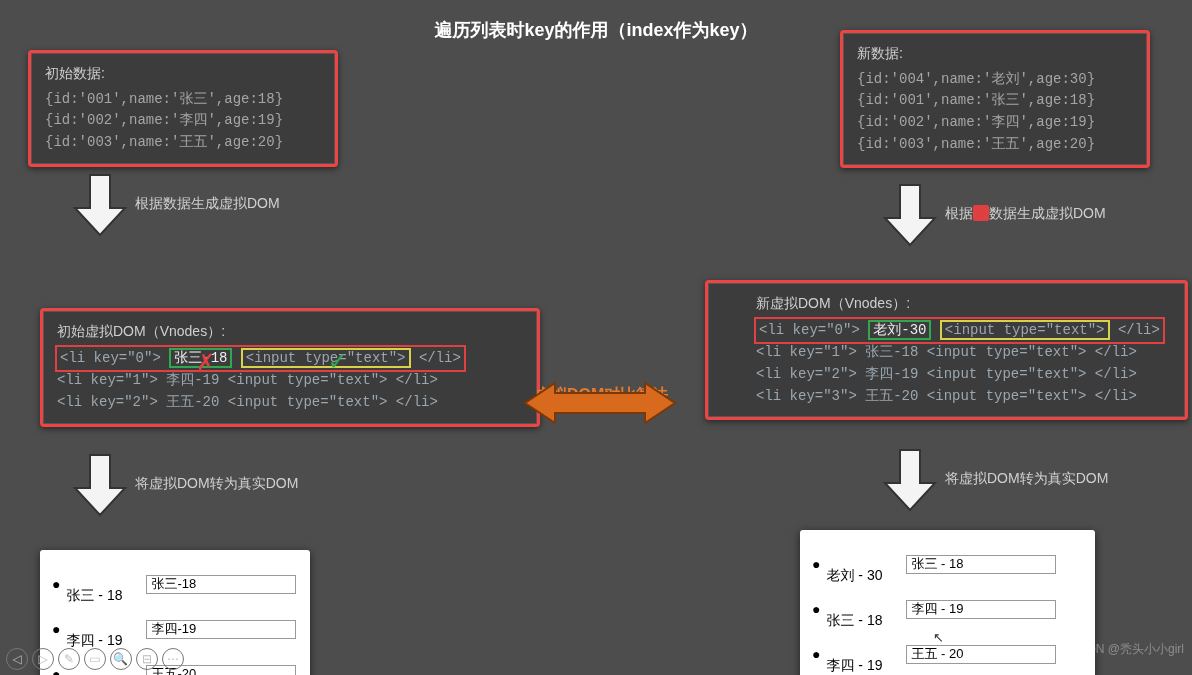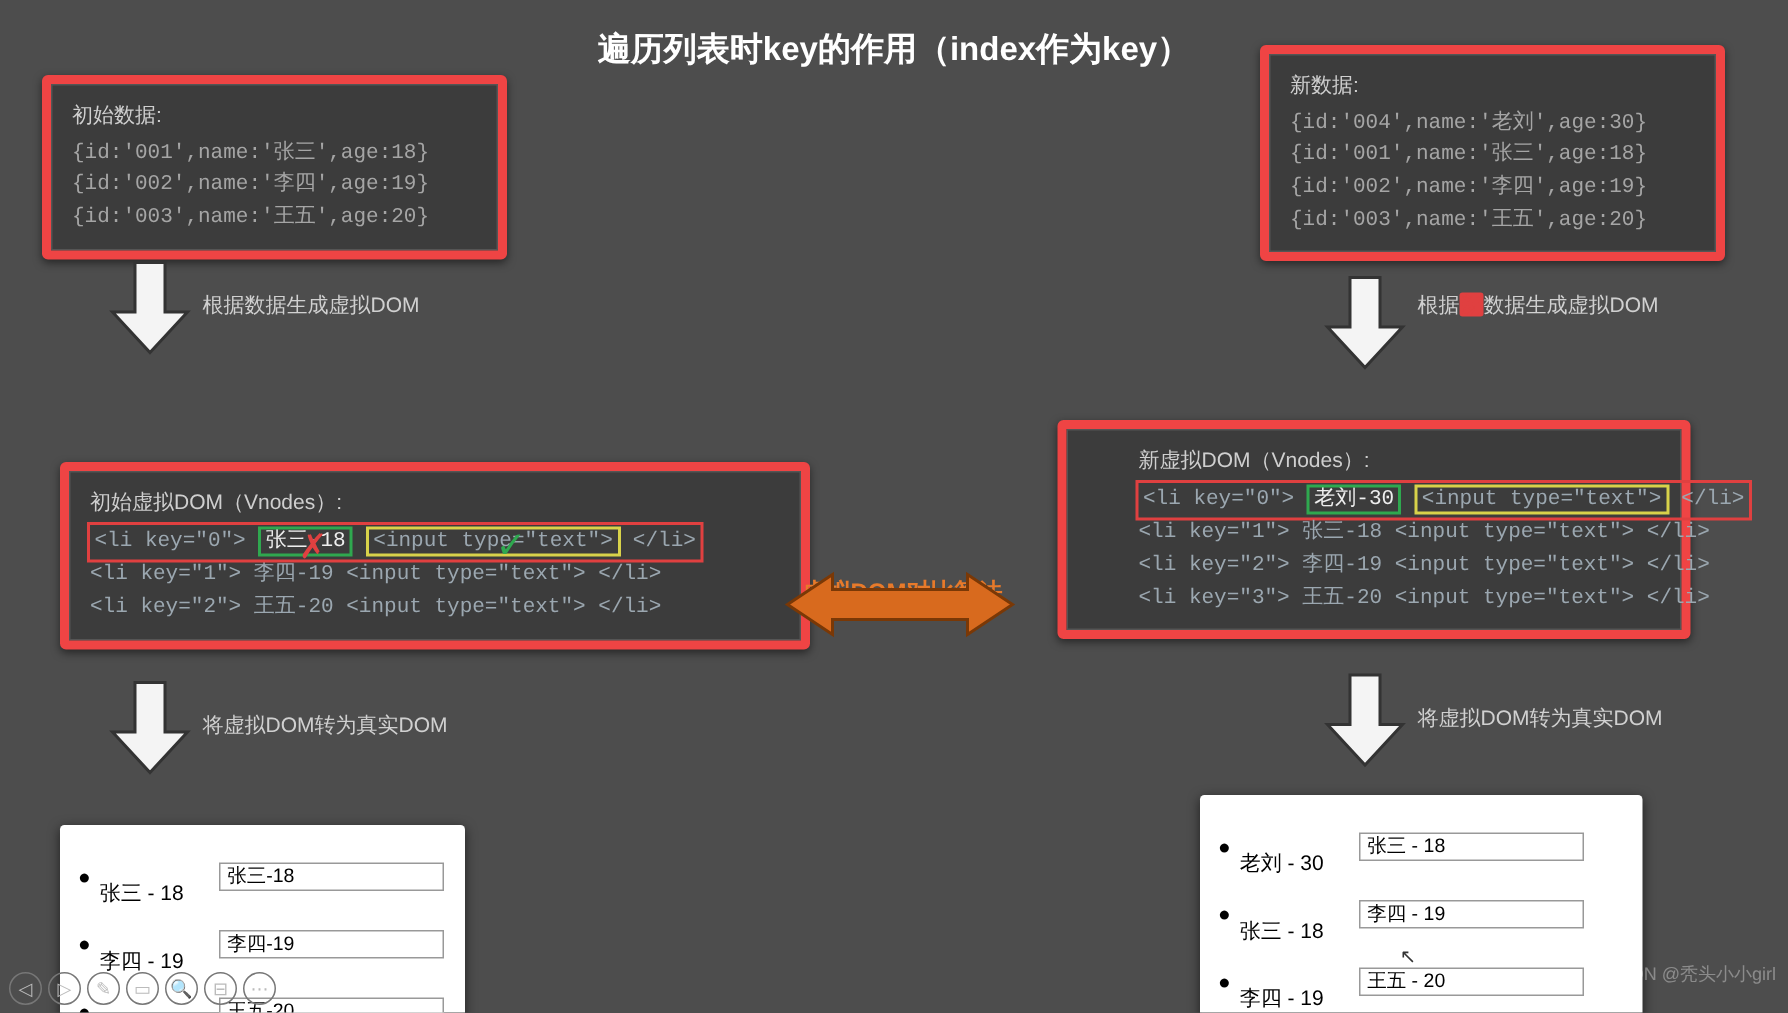--- a/index.html
+++ b/index.html
@@ -10,28 +10,28 @@
     width: 1192px;
     height: 675px;
     position: relative;
     overflow: hidden;
   }
   .title {
     position: absolute;
     top: 18px;
     left: 50%;
     transform: translateX(-50%);
-    font-size: 22px;
+    font-size: 18px;
     font-weight: bold;
     color: #fff;
   }
   .codebox {
     position: absolute;
     background: #3c3c3c;
-    border: 6px solid #ef4444;
+    border: 3px solid #ef4444;
     border-radius: 4px;
     padding: 10px 14px;
     box-shadow: 0 2px 6px rgba(0,0,0,0.5), inset 0 0 0 1px #555;
     font-family: "Courier New", monospace;
     font-size: 14px;
     line-height: 1.55;
     white-space: nowrap;
   }
   .codebox .heading {
     font-family: "Microsoft YaHei", sans-serif;
@@ -191,25 +191,25 @@
   <div class="heading">新数据:</div>
   <div class="pl">{id:'004',name:'老刘',age:30}</div>
   <div class="pl">{id:'001',name:'张三',age:18}</div>
   <div class="pl">{id:'002',name:'李四',age:19}</div>
   <div class="pl">{id:'003',name:'王五',age:20}</div>
 </div>
 
 <svg class="arrow-down" style="top:180px; left:880px;" width="60" height="70">
   <path d="M20 5 L40 5 L40 38 L55 38 L30 65 L5 38 L20 38 Z" fill="#f4f4f4" stroke="#333" stroke-width="2"></path>
 </svg>
-<div class="arrow-label" style="top:195px; left:945px;">
+<div class="arrow-label" style="top:205px; left:945px;">
   <span>根据</span><span style="background:#e04040;color:#e04040;padding:0 1px;border-radius:2px;">新</span><span>数据生成虚拟DOM</span>
 </div>
 
-<div class="codebox" style="top:280px; left:705px; width:422px;padding-left:48px;">
+<div class="codebox" style="top:280px; left:705px; width:483px;padding-left:48px;">
   <div class="heading">新虚拟DOM（Vnodes）:</div>
   <div>
     <span class="vnode-line red-outline">
       <span class="tag">&lt;li key="0"&gt;</span>
       <span class="green-outline">老刘-30</span>
       <span class="yellow-outline tag">&lt;input type="text"&gt;</span>
       <span class="tag">&lt;/li&gt;</span>
     </span>
   </div>
   <div class="tag">&lt;li key="1"&gt; 张三-18 &lt;input type="text"&gt; &lt;/li&gt;</div>

